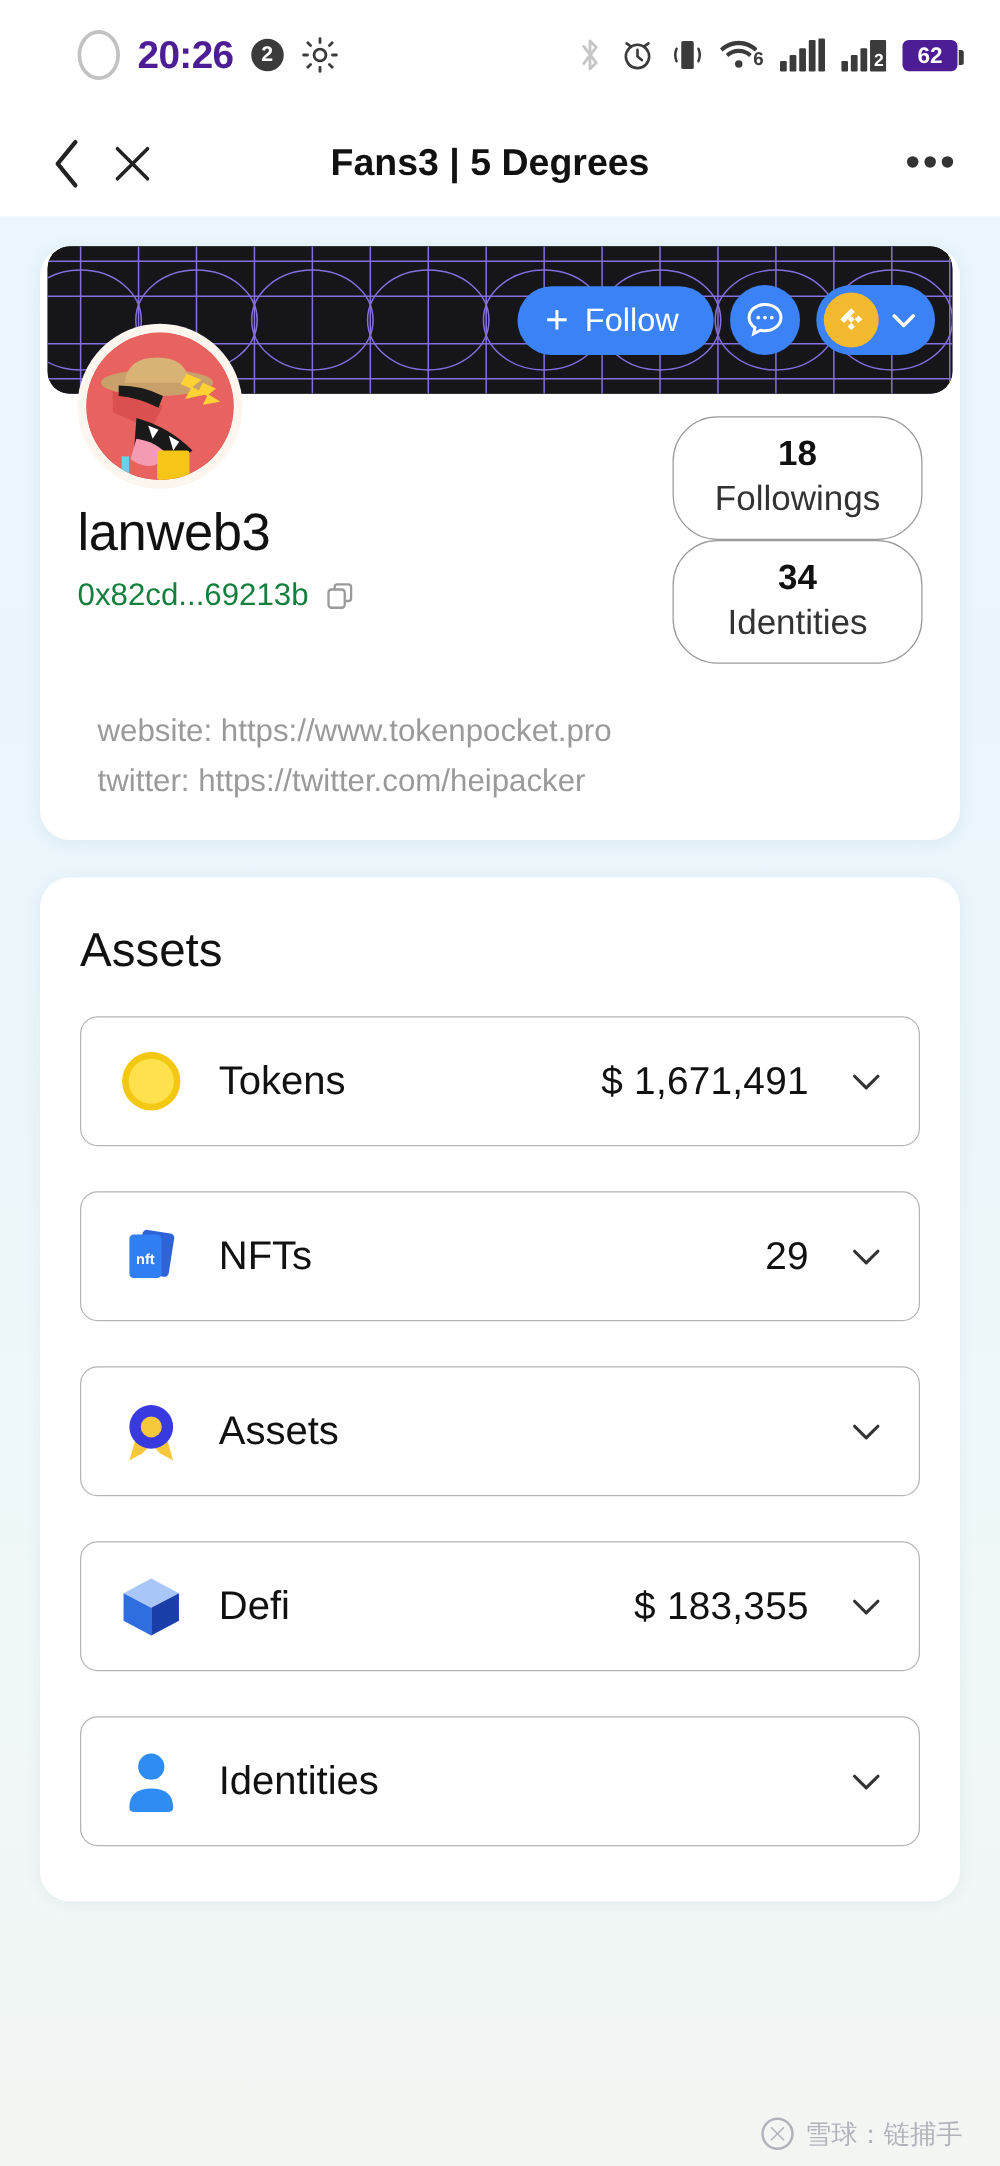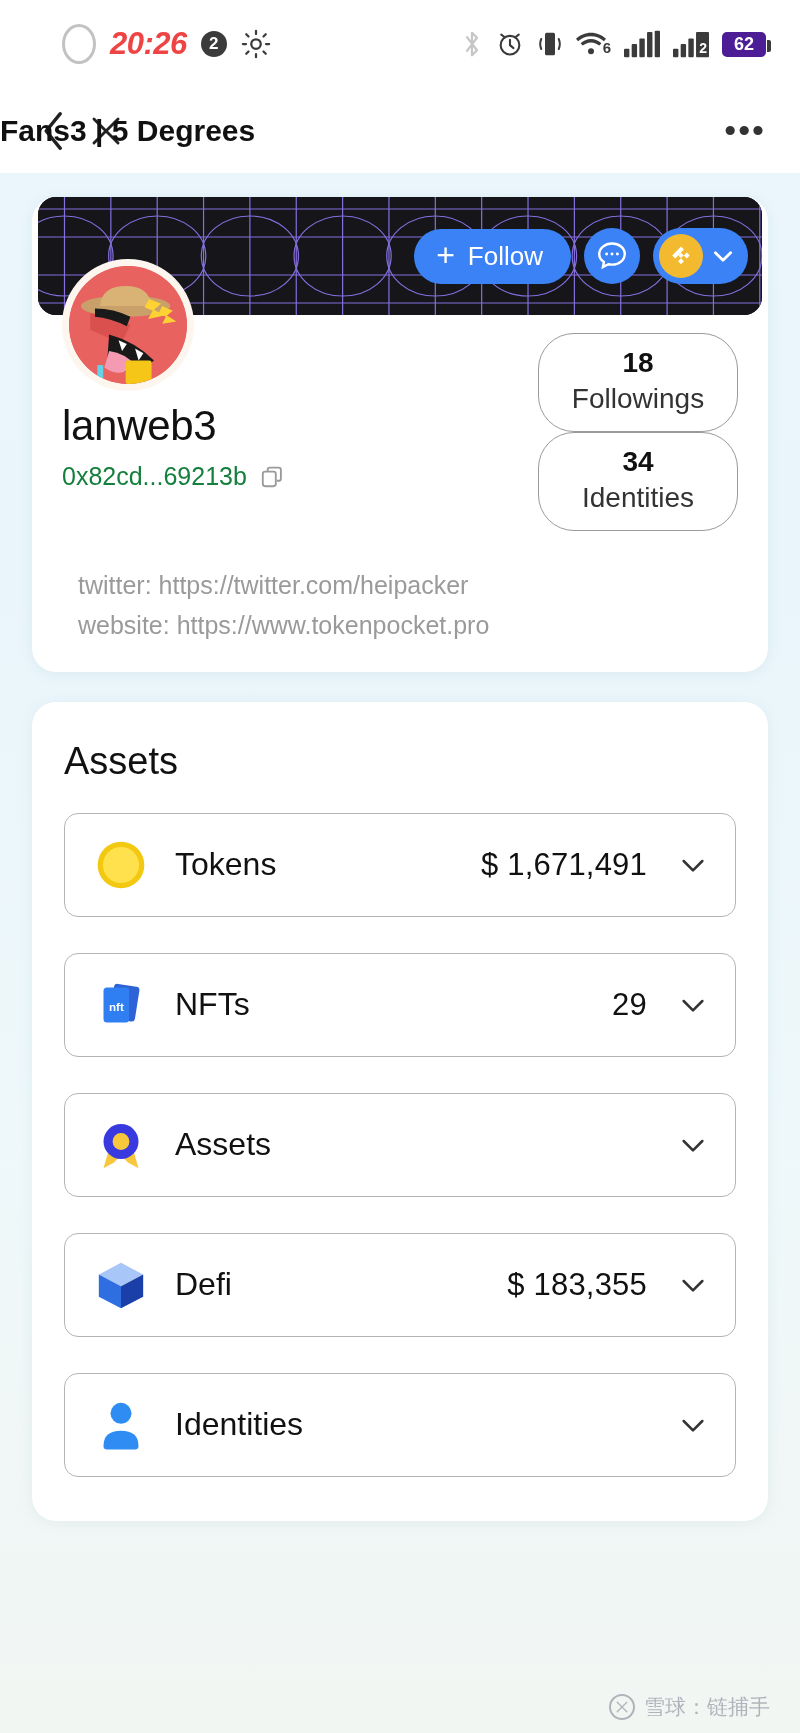--- a/index.html
+++ b/index.html
@@ -27,23 +27,22 @@
     flex: 0 0 auto;
     background: #fff;
   }
   .sb-left { display: flex; align-items: center; gap: 14px; }
   .sb-right { display: flex; align-items: center; gap: 13px; margin-left: auto; }
   .sb-ring {
     width: 34px; height: 40px; border-radius: 50%;
     border: 3px solid #c2c2c2;
   }
   .sb-time {
-    font-size: 31px; font-weight: 700; color: #ef4444;
+    font-size: 31px; font-weight: 700; color: #4c1d95;
     letter-spacing: -0.5px;
-    font-style: italic;
   }
   .sb-badge {
     width: 26px; height: 26px; border-radius: 50%;
     background: #3b3b3b; color: #fff;
     font-size: 17px; font-weight: 700;
     display: flex; align-items: center; justify-content: center;
   }
   .sb-icon { display: flex; align-items: center; }
   .sb-battery {
     background: #4c1d95; color: #fff;
@@ -77,20 +76,21 @@
     background: #fff;
     position: relative;
   }
   .nav-back, .nav-close {
     width: 52px; height: 52px;
     display: flex; align-items: center; justify-content: center;
     cursor: pointer;
   }
   .nav-title {
     position: absolute; left: 0; right: 16px;
+    text-align: center;
     font-size: 30px; font-weight: 700; color: #111;
     pointer-events: none;
   }
   .nav-more {
     margin-left: auto;
     font-size: 34px; color: #333; letter-spacing: 2px;
     line-height: 0.5;
     cursor: pointer;
     z-index: 2;
   }
@@ -479,22 +479,22 @@
               <div class="stat-label">Followings</div>
             </div>
             <div class="stat-box">
               <div class="stat-num">34</div>
               <div class="stat-label">Identities</div>
             </div>
           </div>
         </div>
 
         <div class="links">
+          <div class="link-line">website: https://www.tokenpocket.pro</div>
           <div class="link-line">twitter: https://twitter.com/heipacker</div>
-          <div class="link-line">website: https://www.tokenpocket.pro</div>
         </div>
       </div>
     </div>
 
     <div class="card assets-card">
       <div class="assets-title">Assets</div>
 
       <div class="asset-row">
         <div class="asset-icon">
           <svg width="56" height="56" viewBox="0 0 48 48">

